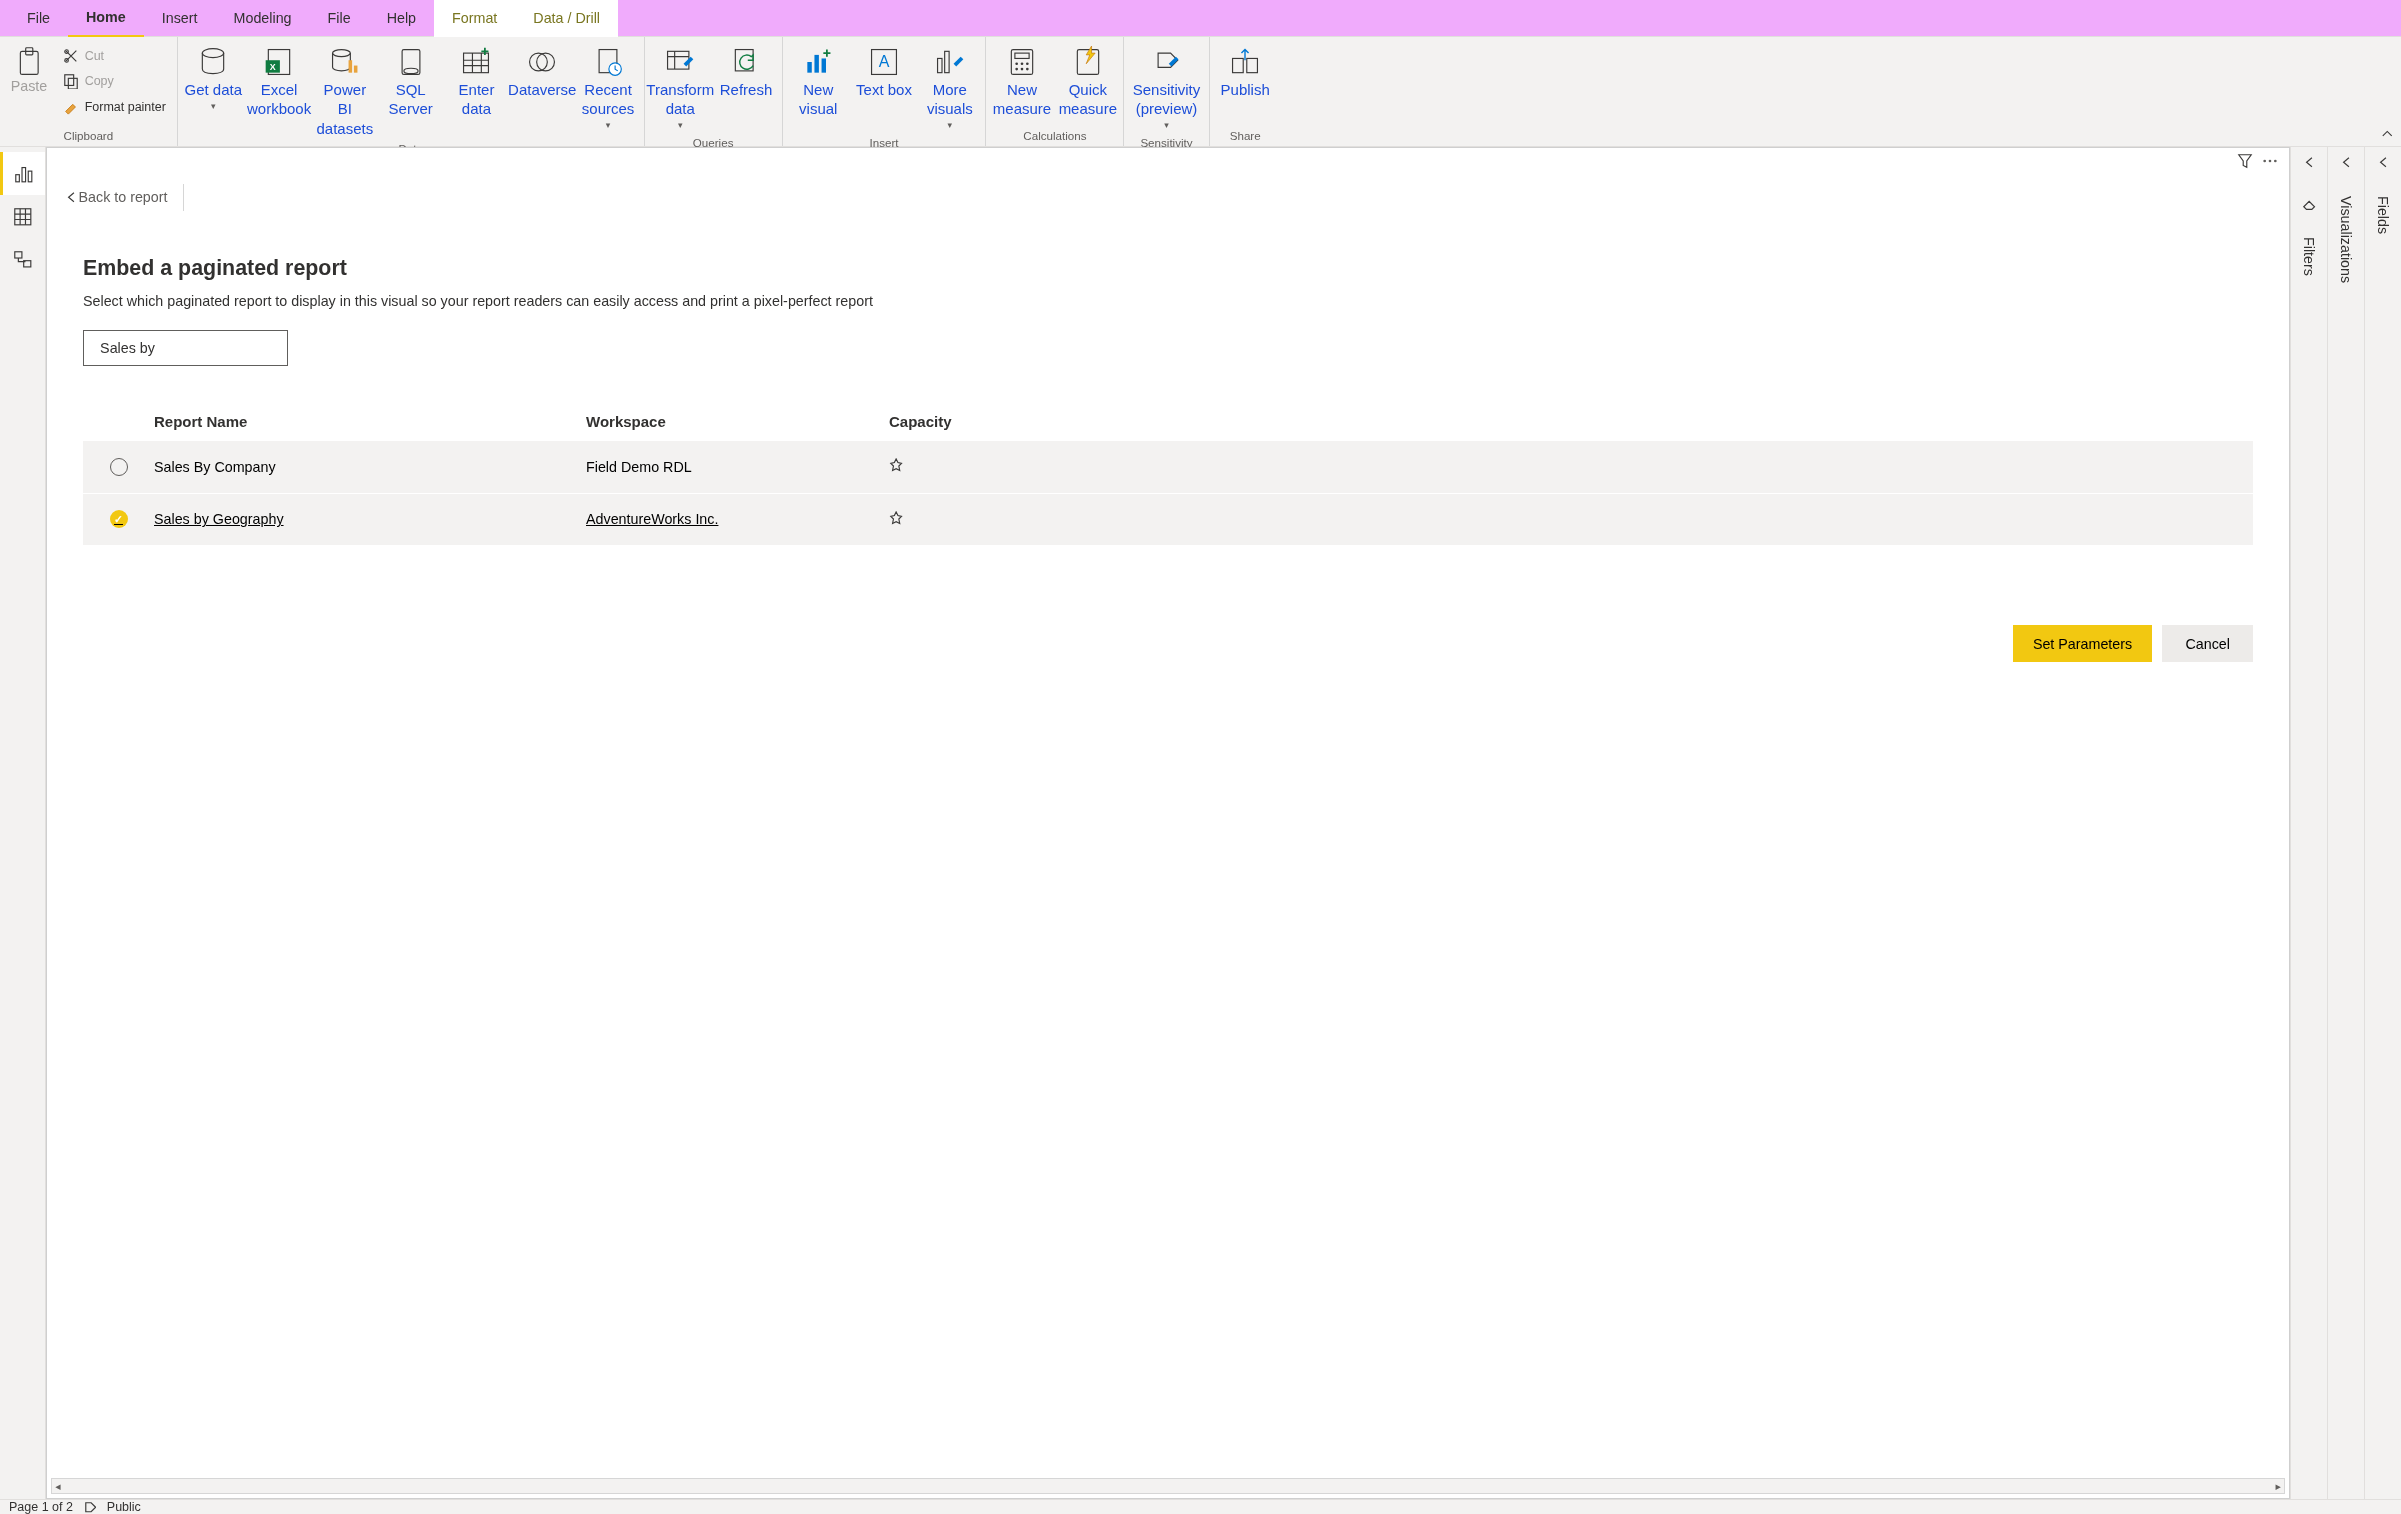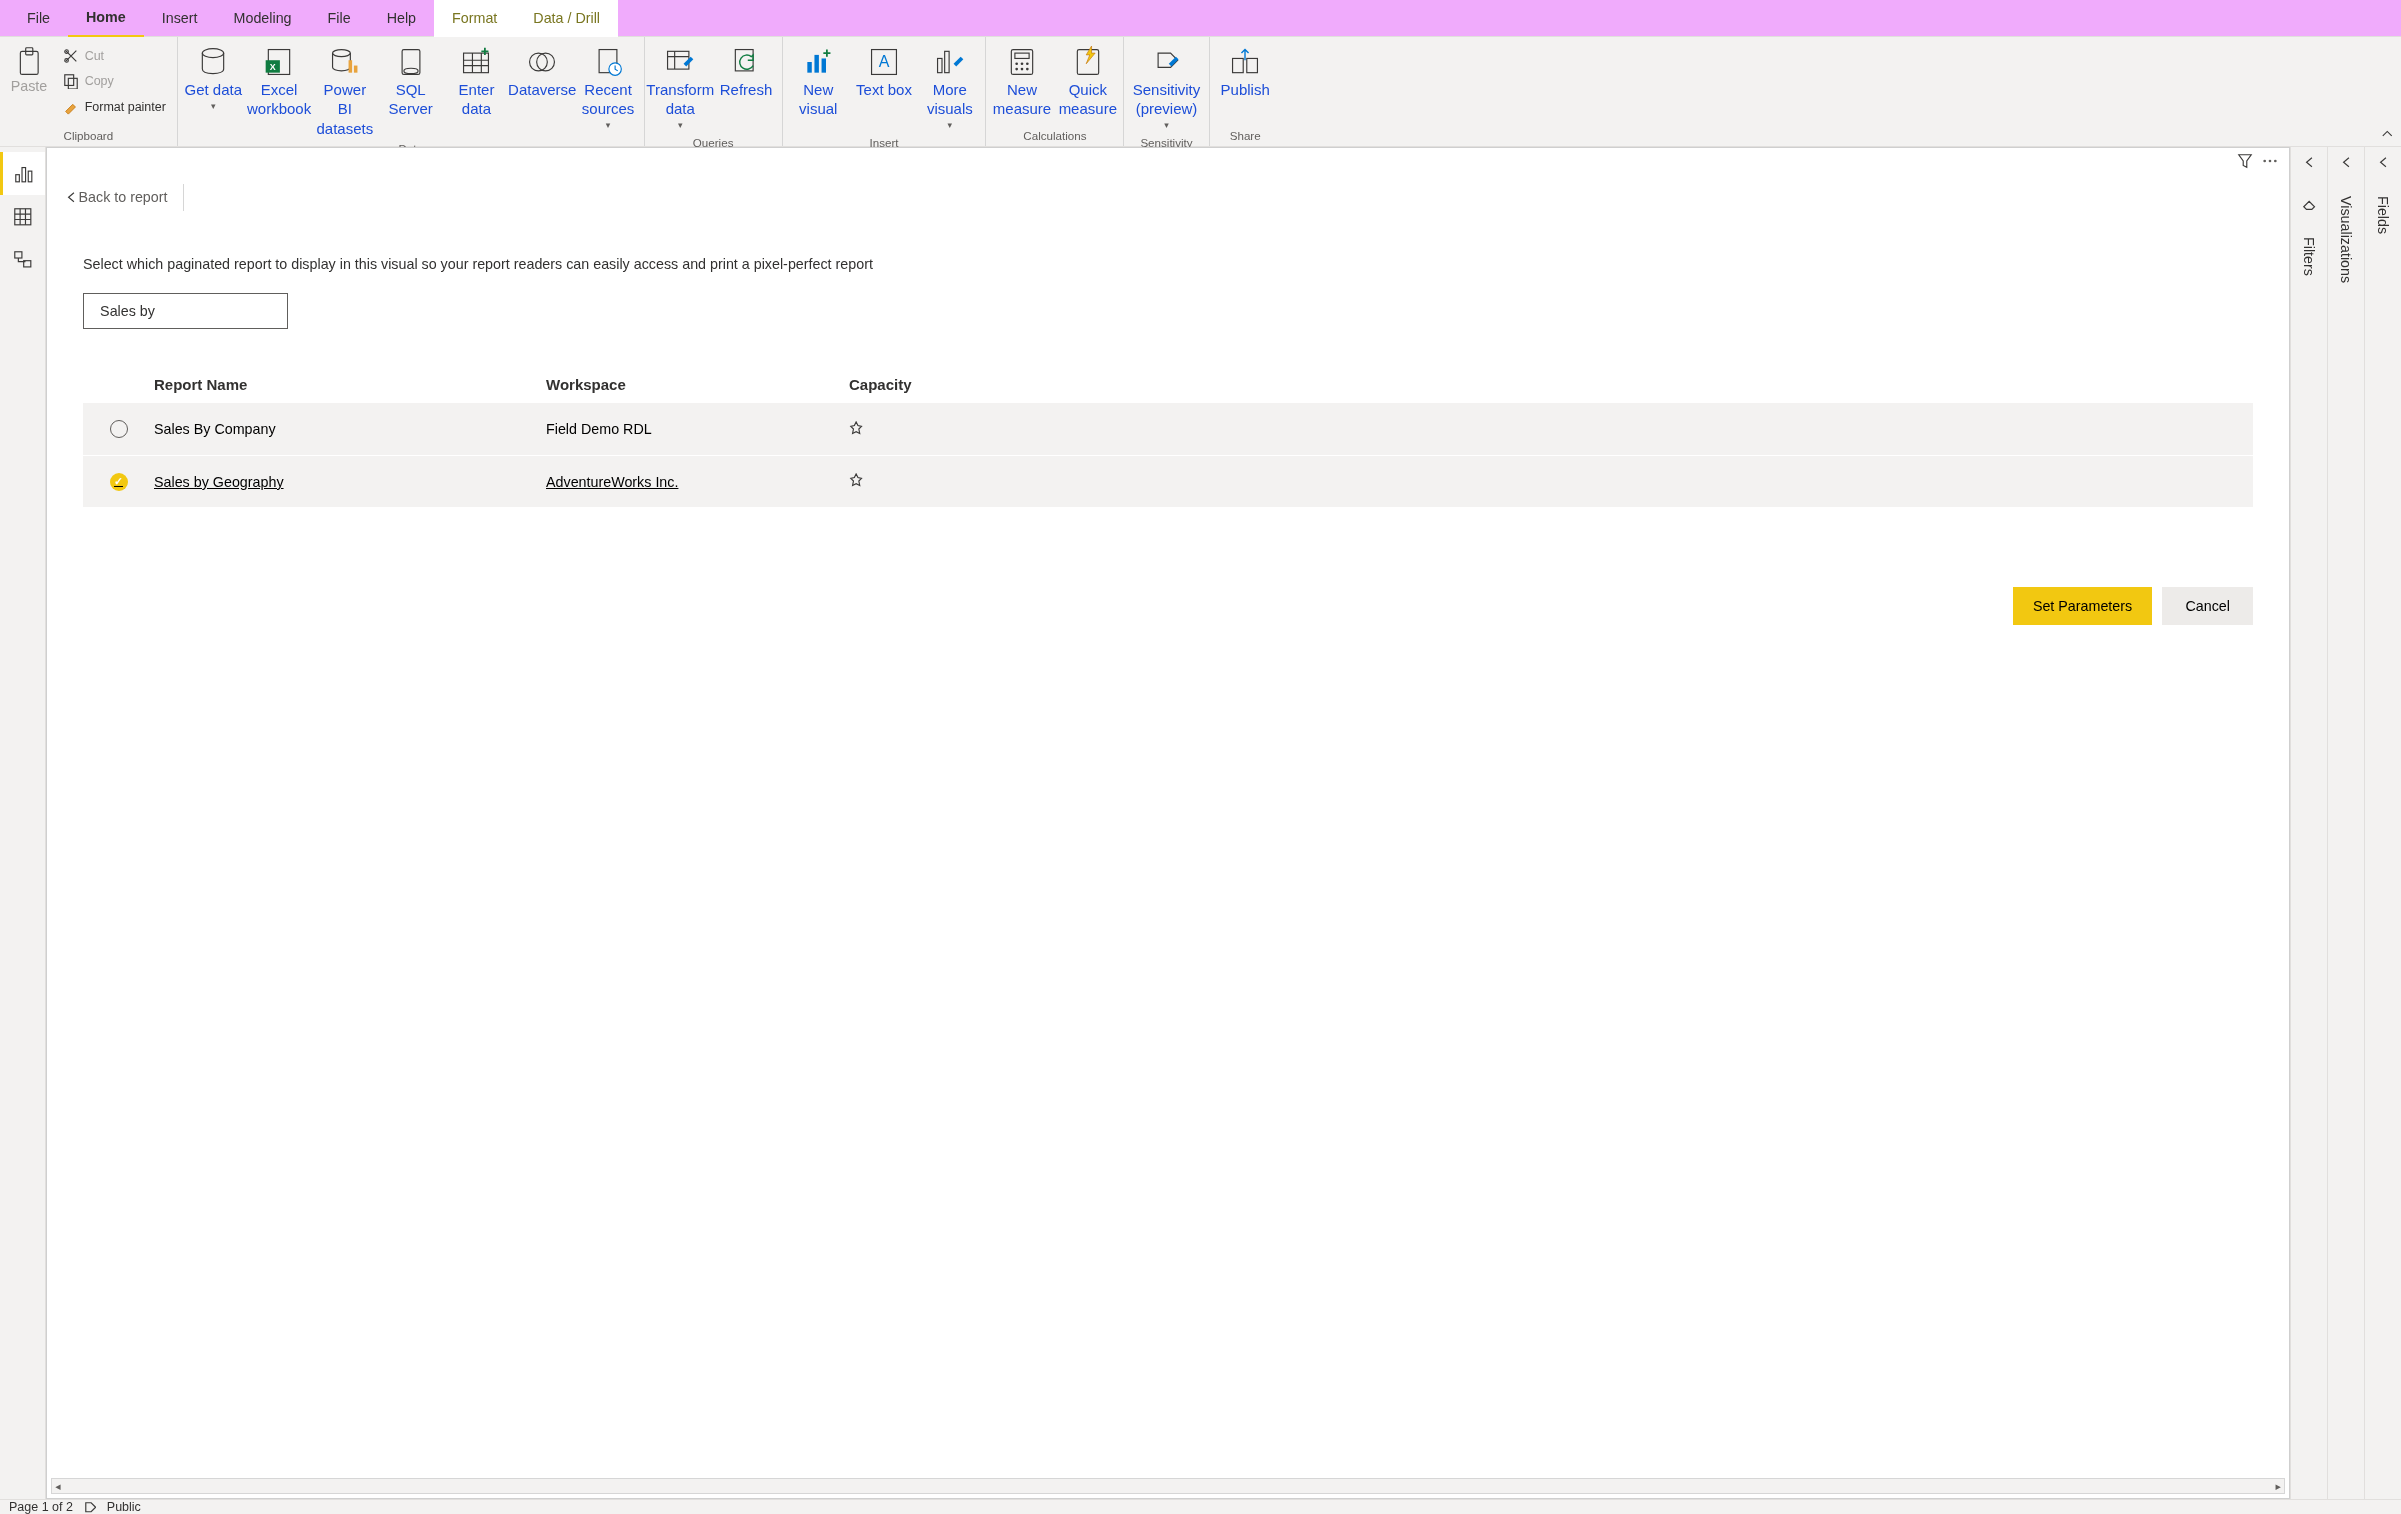--- a/index.html
+++ b/index.html
@@ -42,21 +42,21 @@
     .content-title { font-size: 21.4px; font-weight: 600; color: #323130; margin-bottom: 12.5px; }
     .content-sub { font-size: 14.3px; color: #323130; margin-bottom: 21.4px; }
 
     .searchbox { display: flex; align-items: center; border: 0.9px solid #605e5c; width: 205px; height: 36px; padding: 0 9px; gap: 7.1px; }
     .searchbox input { border: none; flex: 1; font-size: 14.3px; outline: none; color: #323130; }
 
     .report-table { margin-top: 36px; }
     .report-header { display: flex; padding: 10.7px 0; font-size: 15px; font-weight: 600; color: #323130; }
     .col-radio { width: 71px; display: flex; justify-content: center; align-items: center; }
     .col-name { width: 392px; padding-left: 0; }
-    .col-ws { width: 303px; }
+    .col-ws { width: 303px; margin-left: 40px; }
     .col-cap { flex: 1; }
     .report-row { display: flex; align-items: center; height: 52px; background: #f3f2f1; font-size: 14.3px; }
     .report-row + .report-row { border-top: 0.9px solid #fff; text-decoration: underline; }
     .radio-circle { width: 18px; height: 18px; border: 1.3px solid #605e5c; border-radius: 50%; }
     .radio-selected { width: 18px; height: 18px; background: #f2c811; border-radius: 50%; display: flex; align-items: center; justify-content: center; }
     .radio-selected::after { content: "✓"; color: #fff; font-size: 10.7px; font-weight: bold; }
 
     .action-row { display: flex; justify-content: flex-end; gap: 10.7px; margin-top: 80px; padding-right: 36px; }
     .btn-primary { background: #f2c811; border: none; padding: 10.7px 19.6px; font-size: 14.3px; cursor: pointer; }
     .btn-secondary { background: #edebe9; border: none; padding: 10.7px 23px; font-size: 14.3px; cursor: pointer; }
@@ -340,20 +340,21 @@
 
     <div class="back-row">
       <svg width="12.5" height="12.5" style="cursor:pointer" viewBox="0 0 14 14">
           <path d="M10 2l-6 5 6 5" class="ico"></path>
         </svg>
       <span style="font-size:14.3px;color:#605e5c;cursor:pointer">Back to report</span>
       <span class="sep"></span>
     </div>
 
     <div class="content-inner">
+      <div class="content-title">Embed a paginated report</div>
       <div class="content-sub">Select which paginated report to display in this visual so your report readers can easily access and print a pixel-perfect report</div>
 
       <div class="searchbox">
         <svg width="14.3" height="14.3">
             <circle cx="7" cy="7" r="5" class="ico"></circle>
             <path d="M11 11l4 4" class="ico"></path>
           </svg>
         <input type="text" value="Sales by" style="">
         <svg width="12.5" height="12.5" style="cursor:pointer">
             <path d="M2 2l10 10M12 2L2 12" class="ico"></path>

